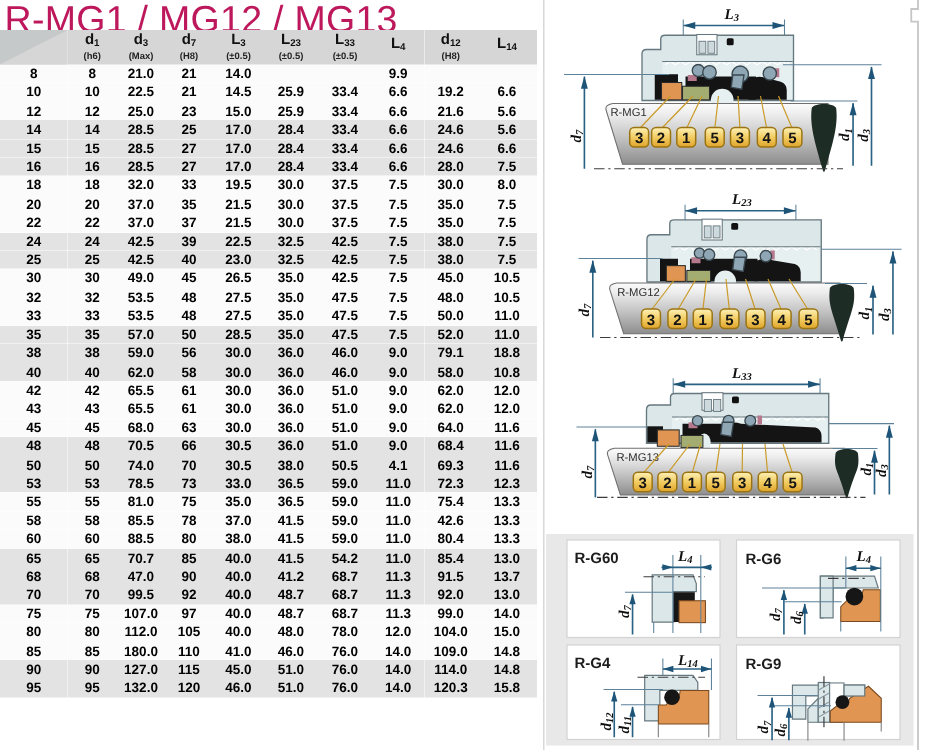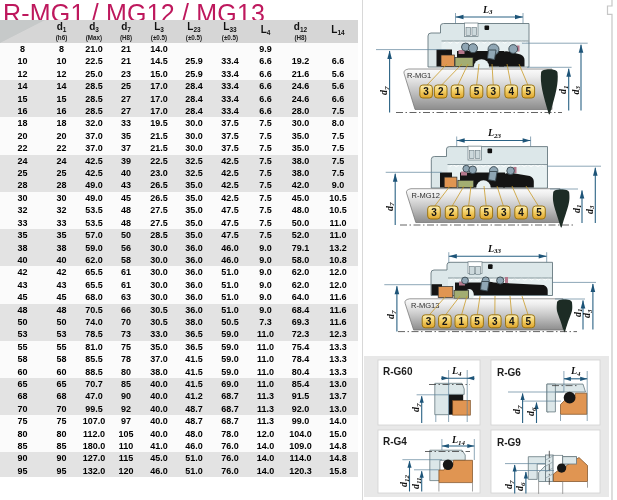--- a/index.html
+++ b/index.html
@@ -201,32 +201,20 @@
         <td>25</td>
         <td>42.5</td>
         <td>40</td>
         <td>23.0</td>
         <td>32.5</td>
         <td>42.5</td>
         <td>7.5</td>
         <td>38.0</td>
         <td>7.5</td>
       </tr>
-<tr class="g">
-        <td class="lb">28</td>
-        <td>28</td>
-        <td>49.0</td>
-        <td>43</td>
-        <td>26.5</td>
-        <td>35.0</td>
-        <td>42.5</td>
-        <td>7.5</td>
-        <td>42.0</td>
-        <td>9.0</td>
-      </tr>
 <tr class="w">
         <td class="lb">30</td>
         <td>30</td>
         <td>49.0</td>
         <td>45</td>
         <td>26.5</td>
         <td>35.0</td>
         <td>42.5</td>
         <td>7.5</td>
         <td>45.0</td>
@@ -271,21 +259,21 @@
 <tr class="g">
         <td class="lb">38</td>
         <td>38</td>
         <td>59.0</td>
         <td>56</td>
         <td>30.0</td>
         <td>36.0</td>
         <td>46.0</td>
         <td>9.0</td>
         <td>79.1</td>
-        <td>13.2</td>
+        <td>18.8</td>
       </tr>
 <tr class="g">
         <td class="lb">40</td>
         <td>40</td>
         <td>62.0</td>
         <td>58</td>
         <td>30.0</td>
         <td>36.0</td>
         <td>46.0</td>
         <td>9.0</td>
@@ -341,21 +329,21 @@
         <td>11.6</td>
       </tr>
 <tr class="g">
         <td class="lb">50</td>
         <td>50</td>
         <td>74.0</td>
         <td>70</td>
         <td>30.5</td>
         <td>38.0</td>
         <td>50.5</td>
-        <td>7.3</td>
+        <td>4.1</td>
         <td>69.3</td>
         <td>11.6</td>
       </tr>
 <tr class="g">
         <td class="lb">53</td>
         <td>53</td>
         <td>78.5</td>
         <td>73</td>
         <td>33.0</td>
         <td>36.5</td>
@@ -378,21 +366,21 @@
       </tr>
 <tr class="w">
         <td class="lb">58</td>
         <td>58</td>
         <td>85.5</td>
         <td>78</td>
         <td>37.0</td>
         <td>41.5</td>
         <td>59.0</td>
         <td>11.0</td>
-        <td>78.4</td>
+        <td>42.6</td>
         <td>13.3</td>
       </tr>
 <tr class="w">
         <td class="lb">60</td>
         <td>60</td>
         <td>88.5</td>
         <td>80</td>
         <td>38.0</td>
         <td>41.5</td>
         <td>59.0</td>
@@ -400,21 +388,21 @@
         <td>80.4</td>
         <td>13.3</td>
       </tr>
 <tr class="g">
         <td class="lb">65</td>
         <td>65</td>
         <td>70.7</td>
         <td>85</td>
         <td>40.0</td>
         <td>41.5</td>
-        <td>69.0</td>
+        <td>54.2</td>
         <td>11.0</td>
         <td>85.4</td>
         <td>13.0</td>
       </tr>
 <tr class="g">
         <td class="lb">68</td>
         <td>68</td>
         <td>47.0</td>
         <td>90</td>
         <td>40.0</td>

